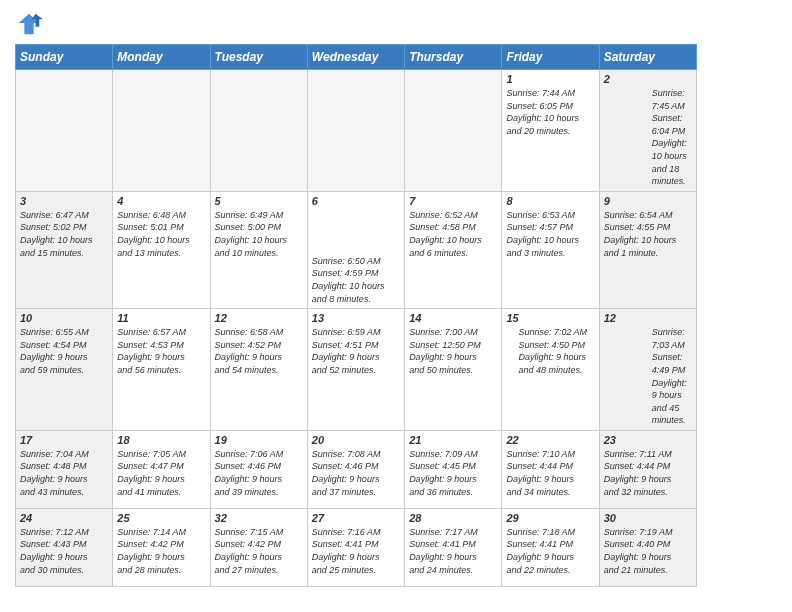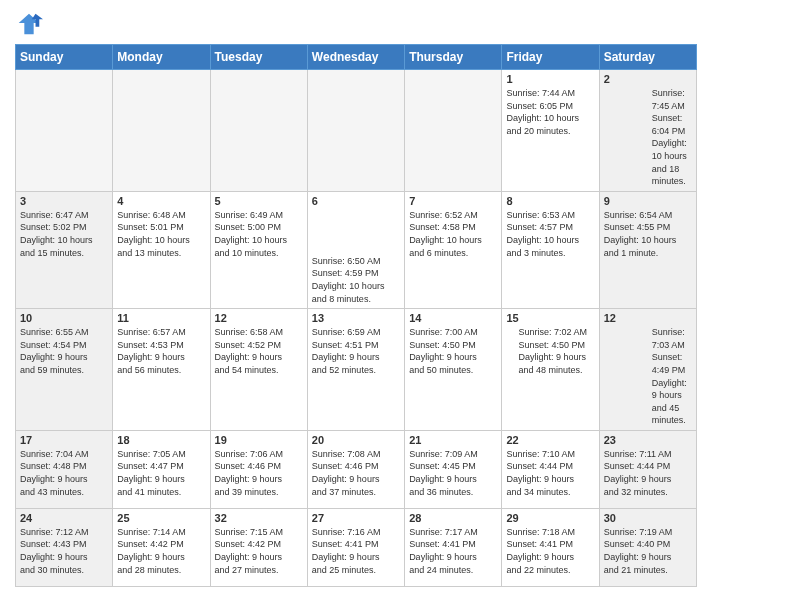--- a/index.html
+++ b/index.html
@@ -6,20 +6,21 @@
     body {
       font-family: Arial, sans-serif;
       background: #fff;
       width: 792px;
       height: 612px;
       overflow: hidden;
     }
     .container {
       width: 712px;
       padding: 10px 15px 5px 15px;
+      font-style: italic;
     }
     .header-top {
       display: flex;
       justify-content: space-between;
       align-items: flex-start;
       margin-bottom: 6px;
     }
     .logo {
       display: flex;
       align-items: center;
@@ -227,21 +228,21 @@
           <td>
             <span class="day-num">13</span>
             <div class="day-info" style="white-space: pre-line;">Sunrise: 6:59 AM
 Sunset: 4:51 PM
 Daylight: 9 hours
 and 52 minutes.</div>
           </td>
           <td>
             <span class="day-num">14</span>
             <div class="day-info" style="white-space: pre-line;">Sunrise: 7:00 AM
-Sunset: 4:50 PM
+Sunset: 12:50 PM
 Daylight: 9 hours
 and 50 minutes.</div>
           </td>
           <td>
             <span class="day-num">15</span>
             <div class="day-info" style="white-space: pre-line; margin-left: 12px;">Sunrise: 7:02 AM
 Sunset: 4:50 PM
 Daylight: 9 hours
 and 48 minutes.</div>
           </td>

